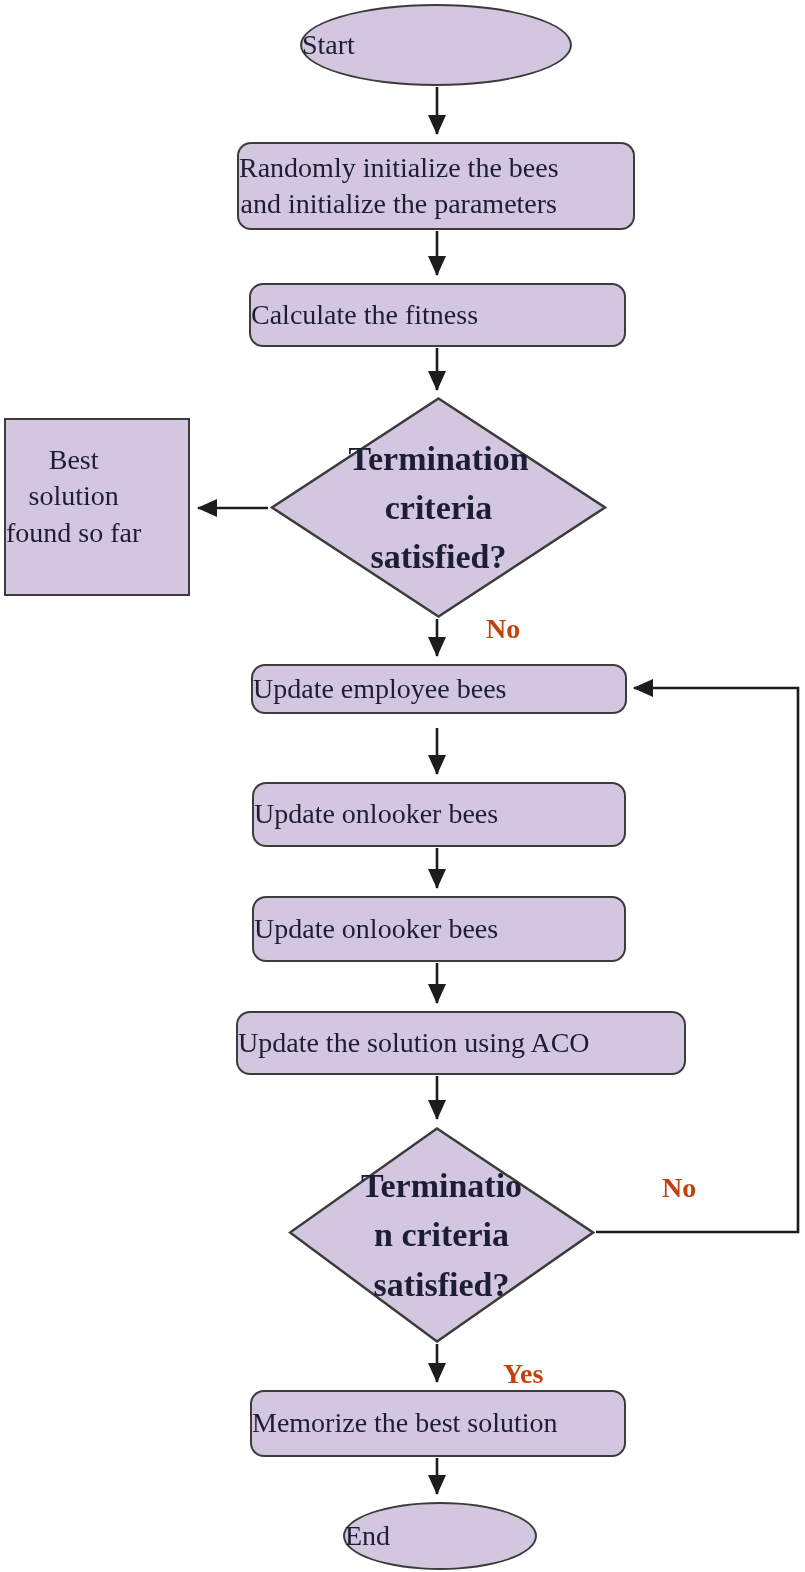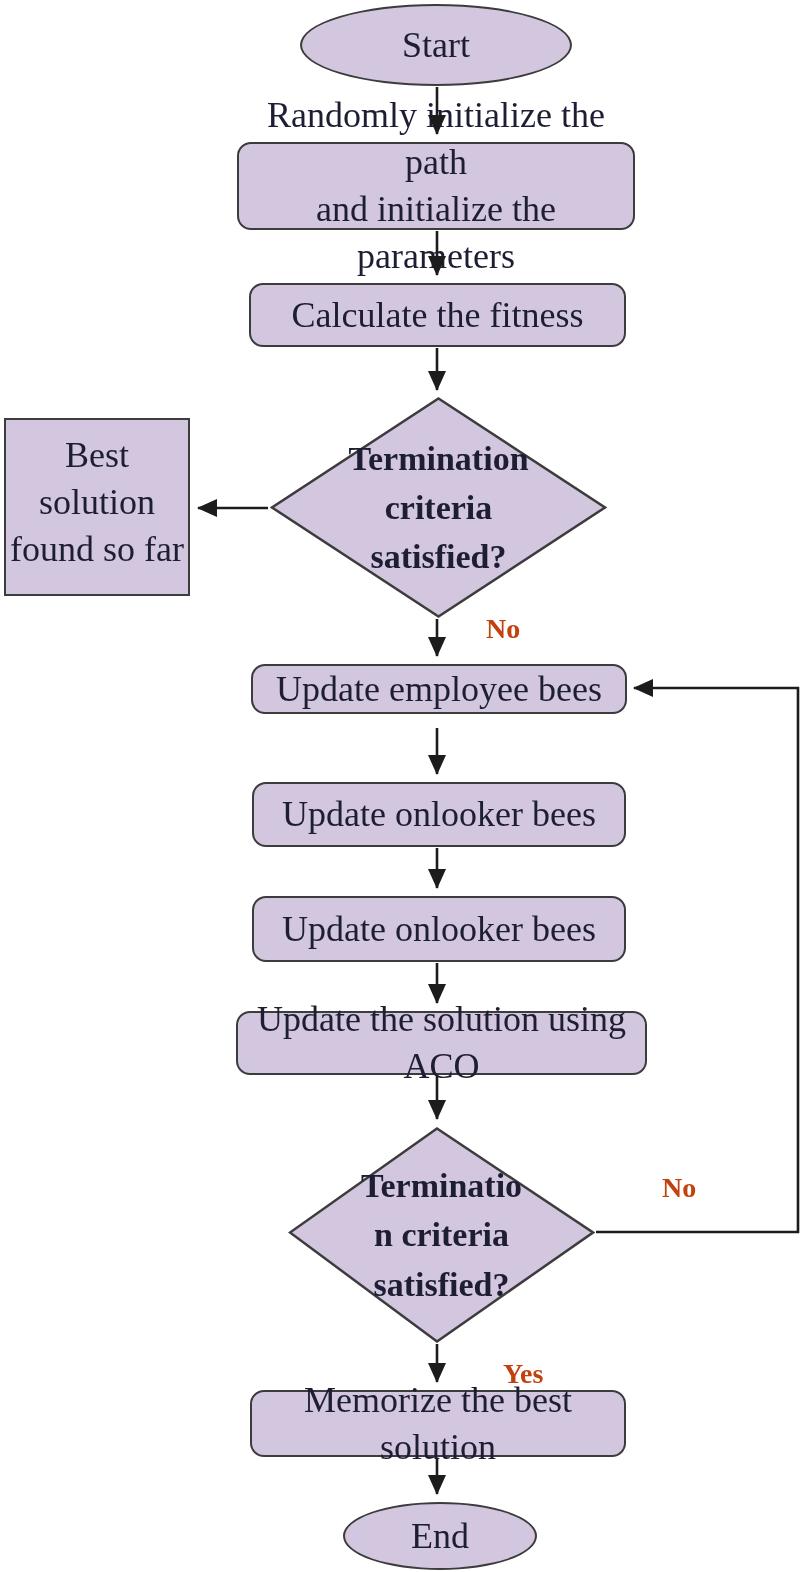--- a/index.html
+++ b/index.html
@@ -19,30 +19,30 @@
     z-index: 3;
     pointer-events: none;
   }
   .node {
     position: absolute;
     box-sizing: border-box;
     background: #d3c7df;
     border: 2.5px solid #3c3c3c;
     display: flex;
     align-items: center;
-    justify-content: center;
+    justify-content: flex-start;
     text-align: center;
-    font-size: 36px;
+    font-size: 28px;
     line-height: 1.3;
     z-index: 2;
   }
   .node .lbl { white-space: pre-line; }
   .rounded { border-radius: 14px; }
   .ellipse { border-radius: 50%; }
-  .square  { border-radius: 0; align-items: flex-start; padding-top: 12px; }
+  .square  { border-radius: 0; align-items: flex-start; padding-top: 22px; }
   .diamond {
     position: absolute;
     z-index: 2;
     display: flex;
     align-items: center;
     justify-content: center;
     text-align: center;
   }
   .diamond svg { position: absolute; left: 0; top: 0; width: 100%; height: 100%; }
   .diamond .lbl {
@@ -64,21 +64,21 @@
 </head>
 <body>
 
 <div class="canvas">
 
   <div class="node ellipse" style="left:300px; top:4px; width:272px; height:82px;">
     <span class="lbl">Start</span>
   </div>
 
   <div class="node rounded" style="left:237px; top:142px; width:398px; height:88px;">
-    <span class="lbl">Randomly initialize the path
+    <span class="lbl">Randomly initialize the bees
 and initialize the parameters</span>
   </div>
 
   <div class="node rounded" style="left:249px; top:283px; width:377px; height:64px;">
     <span class="lbl">Calculate the fitness</span>
   </div>
 
   <div class="diamond" style="left:270px; top:397px; width:337px; height:221px;">
     <svg viewBox="0 0 337 221" preserveAspectRatio="none">
       <polygon points="168.5,1.5 335,110.5 168.5,219.5 2,110.5" fill="#d3c7df" stroke="#3c3c3c" stroke-width="2.5"></polygon>
@@ -99,21 +99,21 @@
   </div>
 
   <div class="node rounded" style="left:252px; top:782px; width:374px; height:65px;">
     <span class="lbl">Update onlooker bees</span>
   </div>
 
   <div class="node rounded" style="left:252px; top:896px; width:374px; height:66px;">
     <span class="lbl">Update onlooker bees</span>
   </div>
 
-  <div class="node rounded" style="left:236px; top:1011px; width:411px; height:64px;">
+  <div class="node rounded" style="left:236px; top:1011px; width:450px; height:64px;">
     <span class="lbl">Update the solution using ACO</span>
   </div>
 
   <div class="diamond" style="left:288px; top:1127px; width:307px; height:216px;">
     <svg viewBox="0 0 307 216" preserveAspectRatio="none">
       <polygon points="149,1.5 305,105.5 149,214.5 2,105.5" fill="#d3c7df" stroke="#3c3c3c" stroke-width="2.5"></polygon>
     </svg>
     <span class="lbl">Terminatio
 n criteria
 satisfied?</span>

